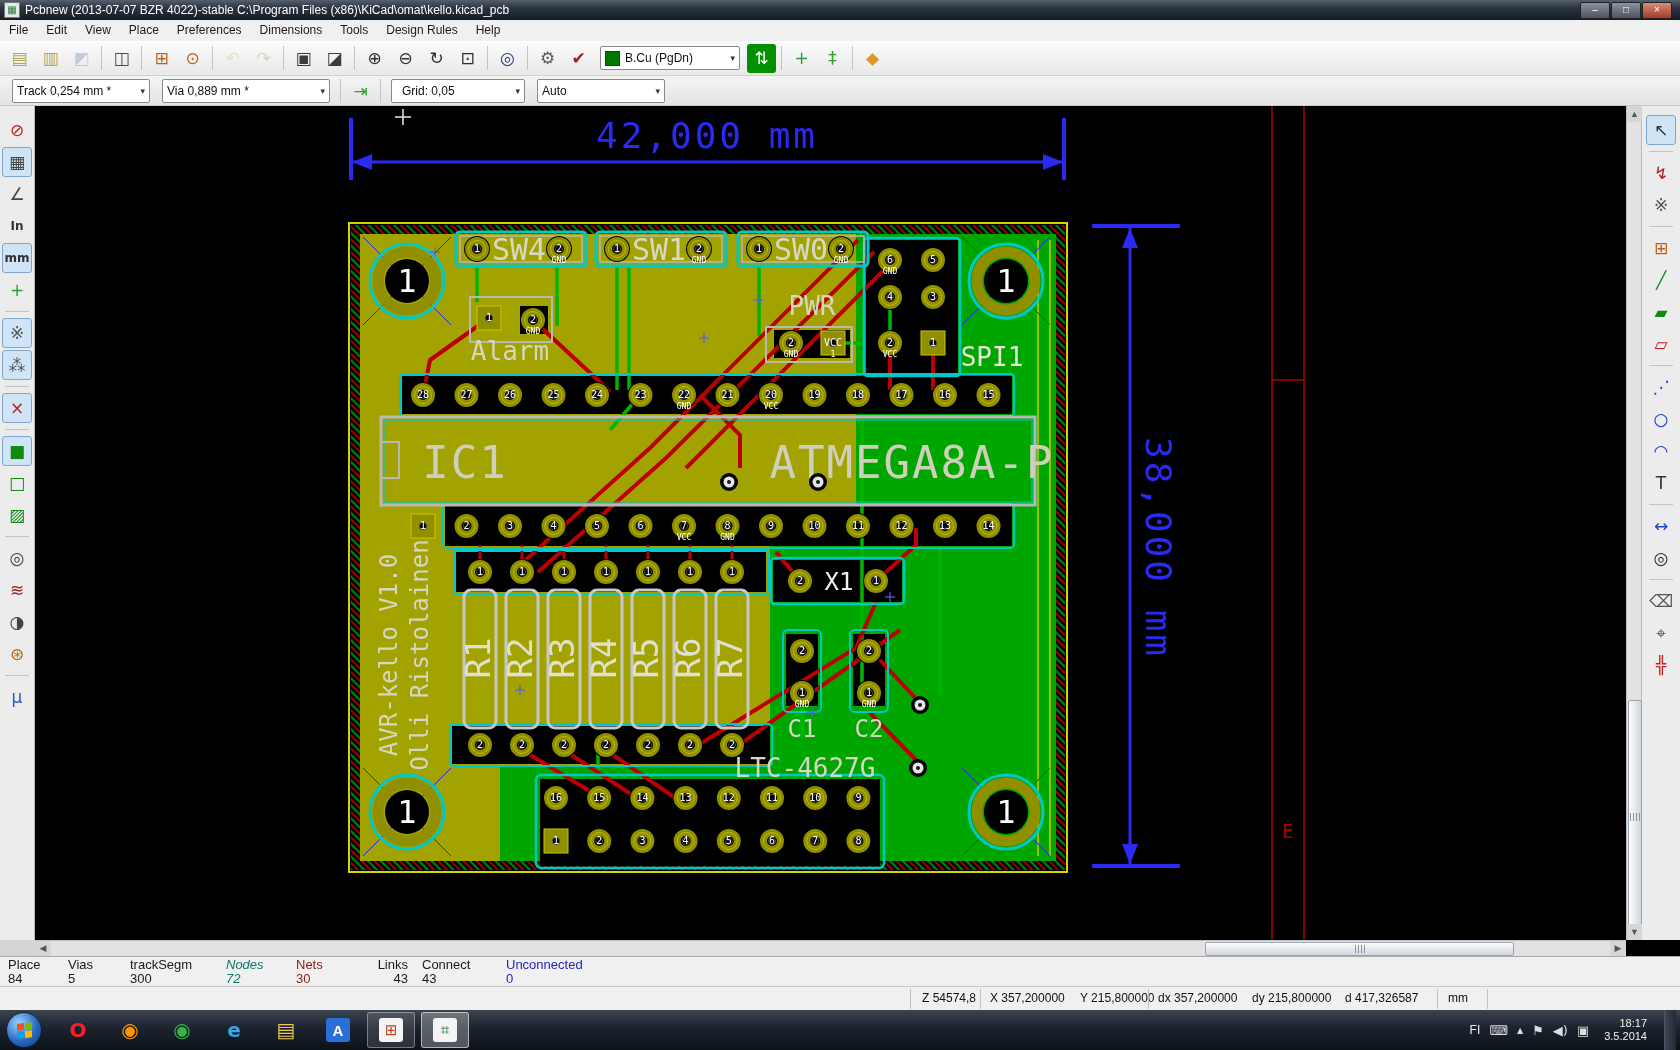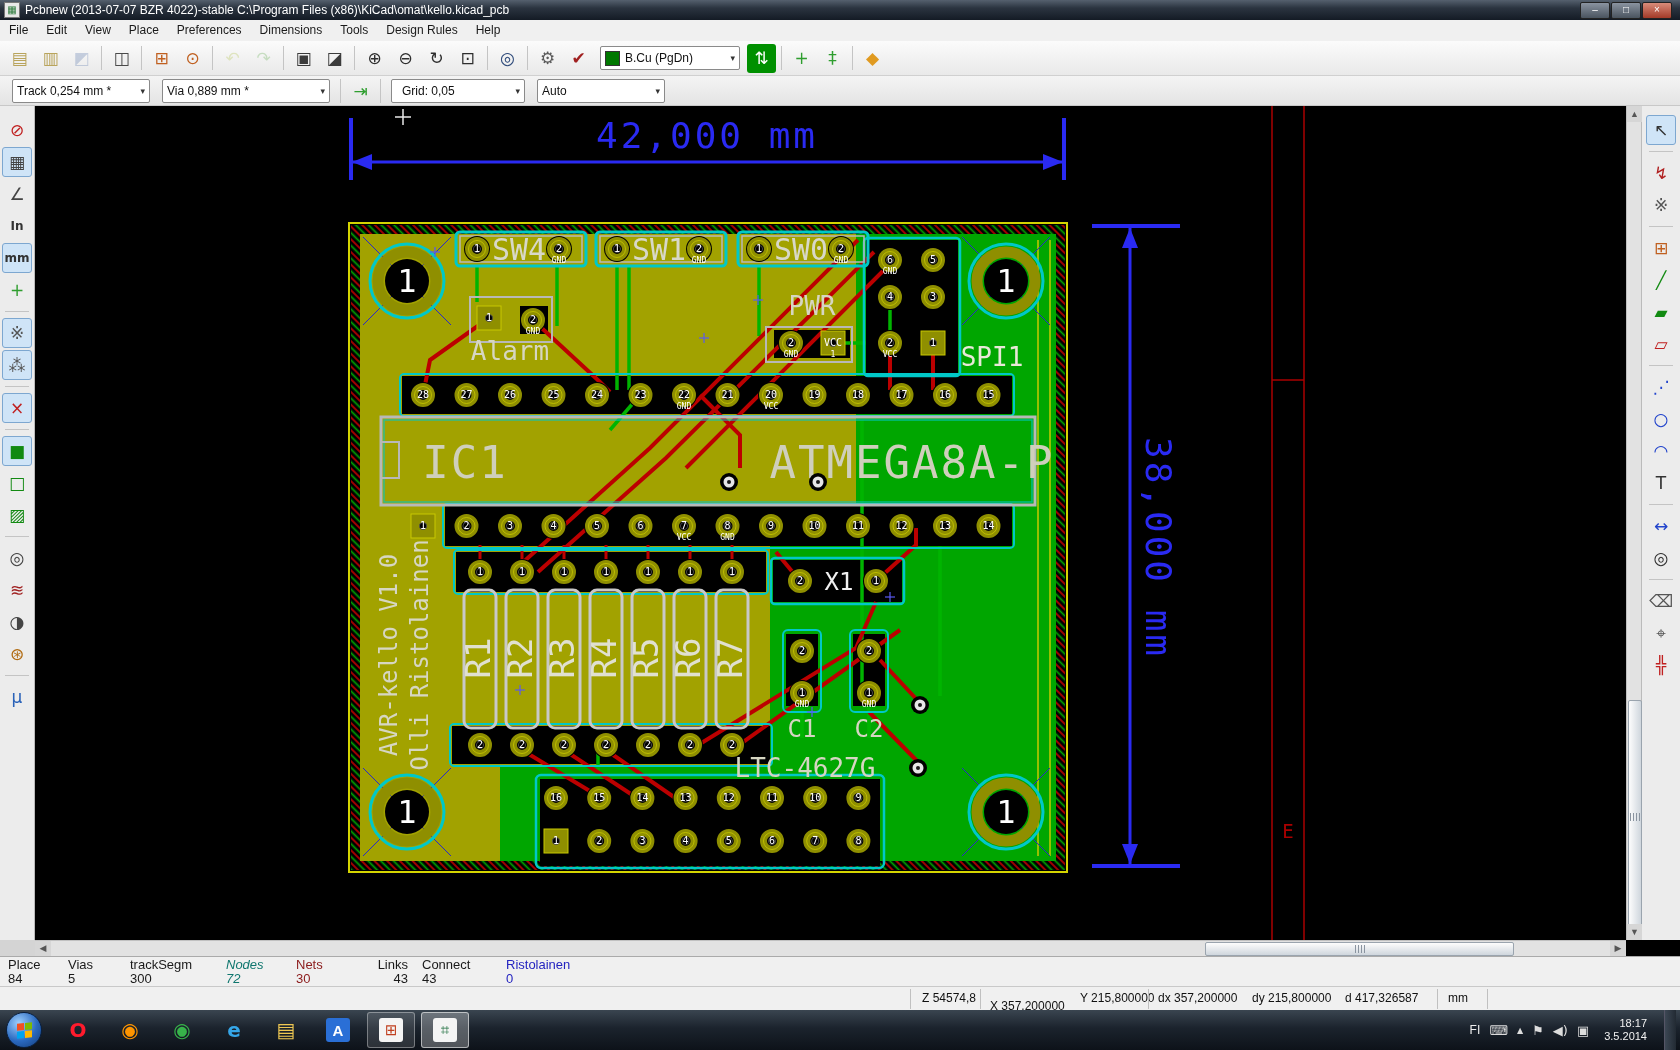--- a/index.html
+++ b/index.html
@@ -1203,29 +1203,29 @@
     </div>
     <div class="status-col" style="color: rgb(26, 26, 26); width: 50px; text-align: right;">
       <span class="lab">Links</span>
       <span>43</span>
     </div>
     <div class="status-col" style="color: rgb(26, 26, 26); width: 70px;">
       <span class="lab">Connect</span>
       <span>43</span>
     </div>
     <div class="status-col" style="color: rgb(36, 36, 192); width: 90px;">
-      <span class="lab">Ristolainen</span>
+      <span class="lab">Unconnected</span>
       <span>0</span>
     </div>
   </div>
 <div id="coordbar">
   <div class="cdiv" style="left:910px;"></div>
   <span class="cseg" style="left:922px;">Z 54574,8</span>
   <div class="cdiv" style="left:980px;"></div>
-  <span class="cseg" style="left:990px;margin-top:8px;">X 357,200000</span>
+  <span class="cseg" style="left:990px;">X 357,200000</span>
   <span class="cseg" style="left:1080px;">Y 215,800000</span>
   <div class="cdiv" style="left:1148px;"></div>
   <span class="cseg" style="left:1158px;">dx 357,200000</span>
   <span class="cseg" style="left:1252px;">dy 215,800000</span>
   <span class="cseg" style="left:1345px;">d 417,326587</span>
 
   <div class="cdiv" style="left:1437px;"></div>
   <span class="cseg" style="left:1448px;">mm</span>
   <div class="cdiv" style="left:1487px;"></div>
 </div>

